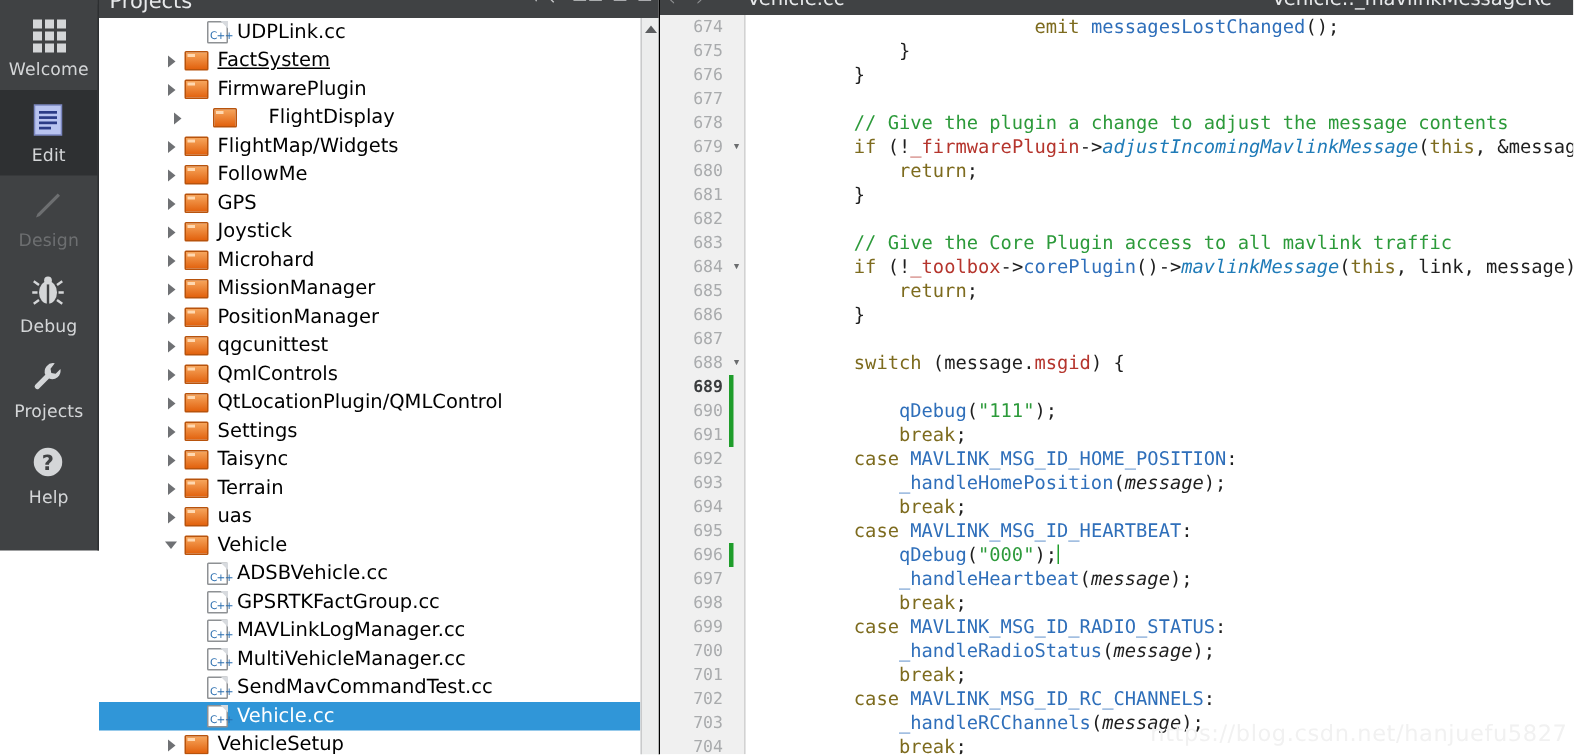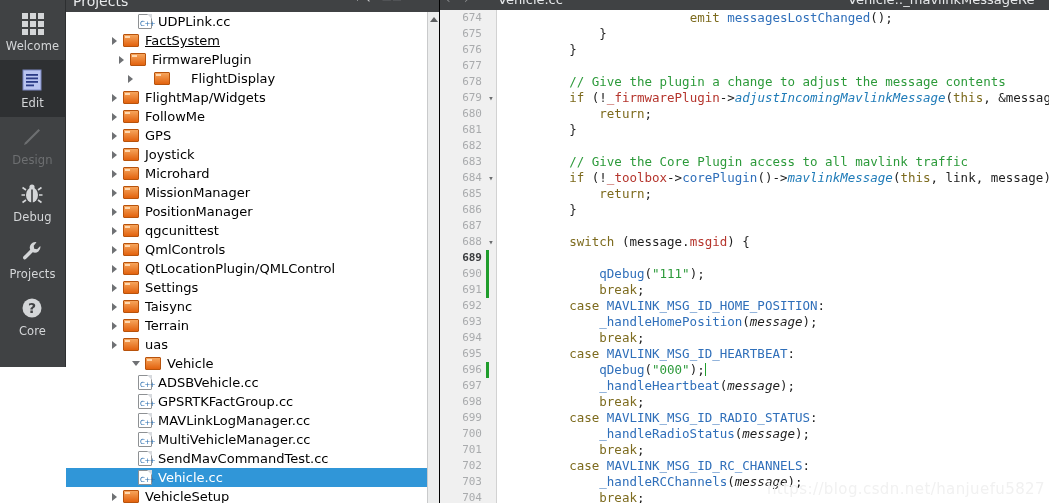--- a/index.html
+++ b/index.html
@@ -221,21 +221,21 @@
         <span class="rail-ico"><svg width="24" height="24" viewBox="0 0 24 24">
             <path d="M16.5 3.2 a5.6 5.6 0 0 0 -6.3 7.6 L3.4 17.6 a1.8 1.8 0 0 0 2.5 2.5 l6.8 -6.8 a5.6 5.6 0 0 0 7.6 -6.3 l-3.2 3.2 l-2.9 -0.5 l-0.5 -2.9 z" fill="#d4d6d8"></path>
           </svg></span>
         <div class="rail-label">Projects</div>
       </div>
       <div class="rail-item">
         <span class="rail-ico"><svg width="24" height="24" viewBox="0 0 24 24">
             <circle cx="12" cy="12" r="9.5" fill="#d4d6d8"></circle>
             <text x="12" y="17" font-size="14" font-family="DejaVu Sans, sans-serif" font-weight="bold" text-anchor="middle" fill="#404244">?</text>
           </svg></span>
-        <div class="rail-label">Core</div>
+        <div class="rail-label">Help</div>
       </div>
     </div>
 
   <div class="pane">
     <div class="pane-header">
       <div class="pane-title">Projects</div>
       <div class="pane-tools" id="sidebar-tools">
           <span>▾</span>
           <span>⇄</span>
           <span>▬▬</span>
@@ -248,26 +248,26 @@
           <span class="cppfile">
             <i>C++</i>
           </span>
           <span class="lbl">UDPLink.cc</span>
         </div>
         <div class="row" style="padding-left: 44px; text-decoration: underline;">
           <span class="arrow closed"></span>
           <span class="folder"></span>
           <span class="lbl">FactSystem</span>
         </div>
-        <div class="row" style="padding-left: 24px; margin-left: 27px;">
+        <div class="row" style="padding-left: 44px;">
           <span class="arrow closed"></span>
           <span class="folder"></span>
           <span class="lbl">FirmwarePlugin</span>
         </div>
-        <div class="row" style="padding-left: 60px; gap: 15px;">
+        <div class="row" style="padding-left: 48px; gap: 15px;">
           <span class="arrow closed"></span>
           <span class="folder"></span>
           <span class="lbl">FlightDisplay</span>
         </div>
         <div class="row" style="padding-left: 44px;">
           <span class="arrow closed"></span>
           <span class="folder"></span>
           <span class="lbl">FlightMap/Widgets</span>
         </div>
         <div class="row" style="padding-left: 44px;">
@@ -328,21 +328,21 @@
         <div class="row" style="padding-left: 44px;">
           <span class="arrow closed"></span>
           <span class="folder"></span>
           <span class="lbl">Terrain</span>
         </div>
         <div class="row" style="padding-left: 44px;">
           <span class="arrow closed"></span>
           <span class="folder"></span>
           <span class="lbl">uas</span>
         </div>
-        <div class="row" style="padding-left: 44px; margin-left: 22px;">
+        <div class="row" style="padding-left: 44px;">
           <span class="arrow open"></span>
           <span class="folder"></span>
           <span class="lbl">Vehicle</span>
         </div>
         <div class="row" style="padding-left: 72px;">
           <span class="cppfile">
             <i>C++</i>
           </span>
           <span class="lbl">ADSBVehicle.cc</span>
         </div>

